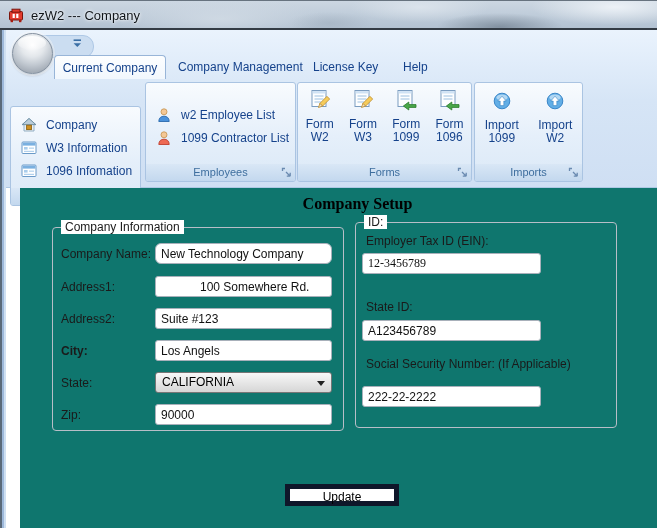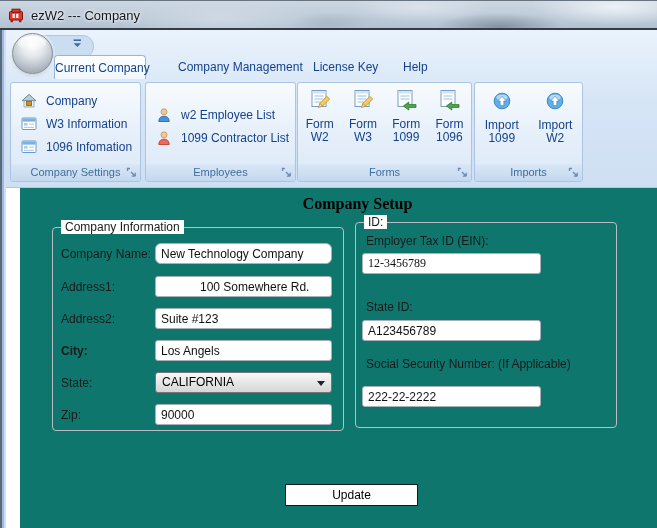--- a/index.html
+++ b/index.html
@@ -33,31 +33,31 @@
   .orb{position:absolute;left:6px;top:3px;width:39px;height:39px;border-radius:50%;z-index:3;
     background:radial-gradient(circle at 50% 28%,#ffffff,#e3e7eb 35%,#c3cad2 58%,#a7afb9 78%,#9aa3ad);
     border:1px solid #8692a0;box-shadow:0 0 0 2px rgba(255,255,255,.4),0 1px 3px rgba(0,0,0,.3);}
   .orb::after{content:"";position:absolute;left:5px;top:2px;width:28px;height:14px;border-radius:50%;
     background:linear-gradient(rgba(255,255,255,.95),rgba(255,255,255,.1));}
   .qat-arrow{position:absolute;left:67px;top:9px;z-index:4;cursor:pointer;}
 
   
   .tab{position:absolute;top:25px;height:24px;line-height:24px;font-size:12px;color:#15428b;
     box-sizing:border-box;text-align:center;cursor:pointer;white-space:nowrap;}
-  .tab.active{left:48px;width:92px;background:linear-gradient(#fdfeff,#f1f7fd);
+  .tab.active{left:48px;width:112px;background:linear-gradient(#fdfeff,#f1f7fd);
     border:1px solid #98b5d8;border-bottom:none;border-radius:4px 4px 0 0;z-index:2;}
   .tab.t2{left:160px;padding:0 12px;}
   .tab.t3{left:295px;padding:0 12px;}
   .tab.t4{left:385px;padding:0 12px;}
 
   
   .group{position:absolute;top:52px;height:100px;box-sizing:border-box;
     border:1px solid #aac4e2;border-radius:3px;
     background:linear-gradient(#f8fbfe,#e5effa 55%,#dbe9f7);}
-  .g1{left:4px;width:131px;}
+  .g1{left:4px;width:131px;margin-top:24px;}
   .g2{left:139px;width:151px;}
   .g3{left:291px;width:175px;}
   .g4{left:468px;width:109px;}
   .group-caption{position:absolute;left:0;right:0;bottom:0;height:17px;line-height:17px;
     background:linear-gradient(#d9e7f6,#c3d8ee);border-radius:0 0 2px 2px;
     color:#3e6e9e;font-size:11px;text-align:center;}
   .launcher{position:absolute;right:3px;bottom:3px;width:11px;height:11px;cursor:pointer;}
 
   .navlist{position:absolute;left:0;top:6px;right:0;}
   .nav-item{display:flex;align-items:center;gap:9px;height:23px;padding-left:10px;
@@ -88,22 +88,22 @@
   .gbox-left .tinput{left:102px;width:177px;}
   .gbox-right .flabel{left:10px;}
   .gbox-right .tinput{left:6px;width:179px;}
 
   .combo{position:absolute;left:102px;width:177px;height:21px;box-sizing:border-box;cursor:pointer;
     border:1px solid #767676;border-radius:3px;background:linear-gradient(#f8f8f8,#d6d6d6);
     font-size:12px;color:#000;line-height:19px;padding-left:6px;}
   .combo-arrow{position:absolute;right:6px;top:8px;width:0;height:0;
     border-left:4px solid transparent;border-right:4px solid transparent;border-top:5px solid #222;}
 
-  .update-btn{position:absolute;left:265px;top:296px;width:133px;height:22px;box-sizing:border-box;
-    background:#fff;border:1px solid #0f172a;font-family:"Liberation Sans",sans-serif;
+  .update-btn{position:absolute;left:265px;top:296px;width:114px;height:22px;box-sizing:border-box;
+    background:#fff;border:5px solid #0f172a;font-family:"Liberation Sans",sans-serif;
     font-size:12px;color:#000;cursor:pointer;border-radius:0;}
 </style>
 </head>
 <body>
 
 <div id="window">
 
   <div class="titlebar">
     <svg class="app-icon" viewBox="0 0 16 16">
       <rect x="1.5" y="3.5" width="13" height="8.5" rx="1" fill="#e23b2e" stroke="#7a150c" stroke-width="1"></rect>

